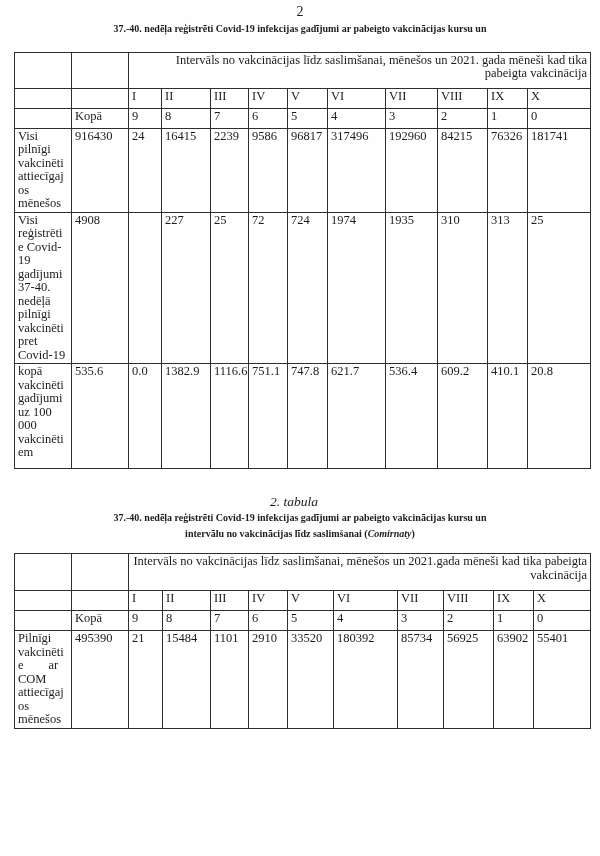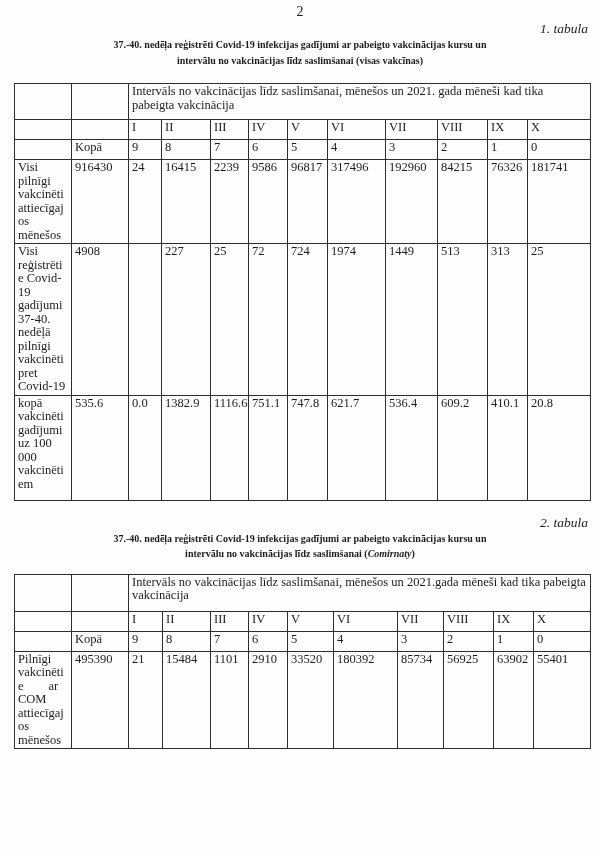--- a/index.html
+++ b/index.html
@@ -34,53 +34,51 @@
     line-height: 15.5px;
   }
   table.datatable {
     border-collapse: collapse;
     table-layout: fixed;
     margin-left: 14px;
     width: 576px;
   }
   #table-0 { margin-top: 15px; }
   #table-1 { margin-top: 12px; border-radius: 30px; }
-  .caption-2 { margin-top: 15px; }
+  .caption-2 { margin-top: 26px; text-align: center; }
   table.datatable td {
     border: 1px solid #2e2e2e;
     vertical-align: top;
     padding: 1px 3px;
     font-size: 12.5px;
     line-height: 13.5px;
     overflow: hidden;
   }
   td.span-head {
-    text-align: left;
+    text-align: right;
     font-size: 13.5px;
     line-height: 16.5px;
     padding-top: 2px;
     margin-left: 32px;
   }
   td.mon { font-size: 13.5px; line-height: 15px; }
   td.kopa-head { font-size: 13.5px; line-height: 15px; }
   td.rowlabel { white-space: pre-wrap; }
   td.val { }
 </style>
 </head>
 <body>
 
 <div class="page">
 
   <div class="page-number">2</div>
 
   <section>
-    <div class="tabula-caption">1. tabula</div>
     <div class="table-title">
       <span>37.-40. nedēļa reģistrēti Covid-19 infekcijas gadījumi ar pabeigto vakcinācijas kursu un</span><br>
-      <span>intervālu no vakcinācijas līdz saslimšanai (visas vakcīnas)</span>
     </div>
     <table class="datatable" id="table-0">
       <colgroup>
         <col style="width:57px">
           <col style="width:57px">
         <col style="width:33px">
           <col style="width:49px">
           <col style="width:38px">
         <col style="width:39px">
           <col style="width:40px">
@@ -155,22 +153,22 @@
 vakcinēti
 pret
 Covid-19</td>
             <td class="val">4908</td>
             <td class="val"></td>
             <td class="val">227</td>
             <td class="val">25</td>
             <td class="val">72</td>
             <td class="val">724</td>
             <td class="val">1974</td>
-            <td class="val">1449</td>
-            <td class="val">513</td>
+            <td class="val">1935</td>
+            <td class="val">310</td>
             <td class="val">313</td>
             <td class="val">25</td>
           </tr>
           <tr style="height: 105px;">
             <td class="rowlabel">kopā
 vakcinēti
 gadījumi
 uz 100
 000
 vakcinēti

